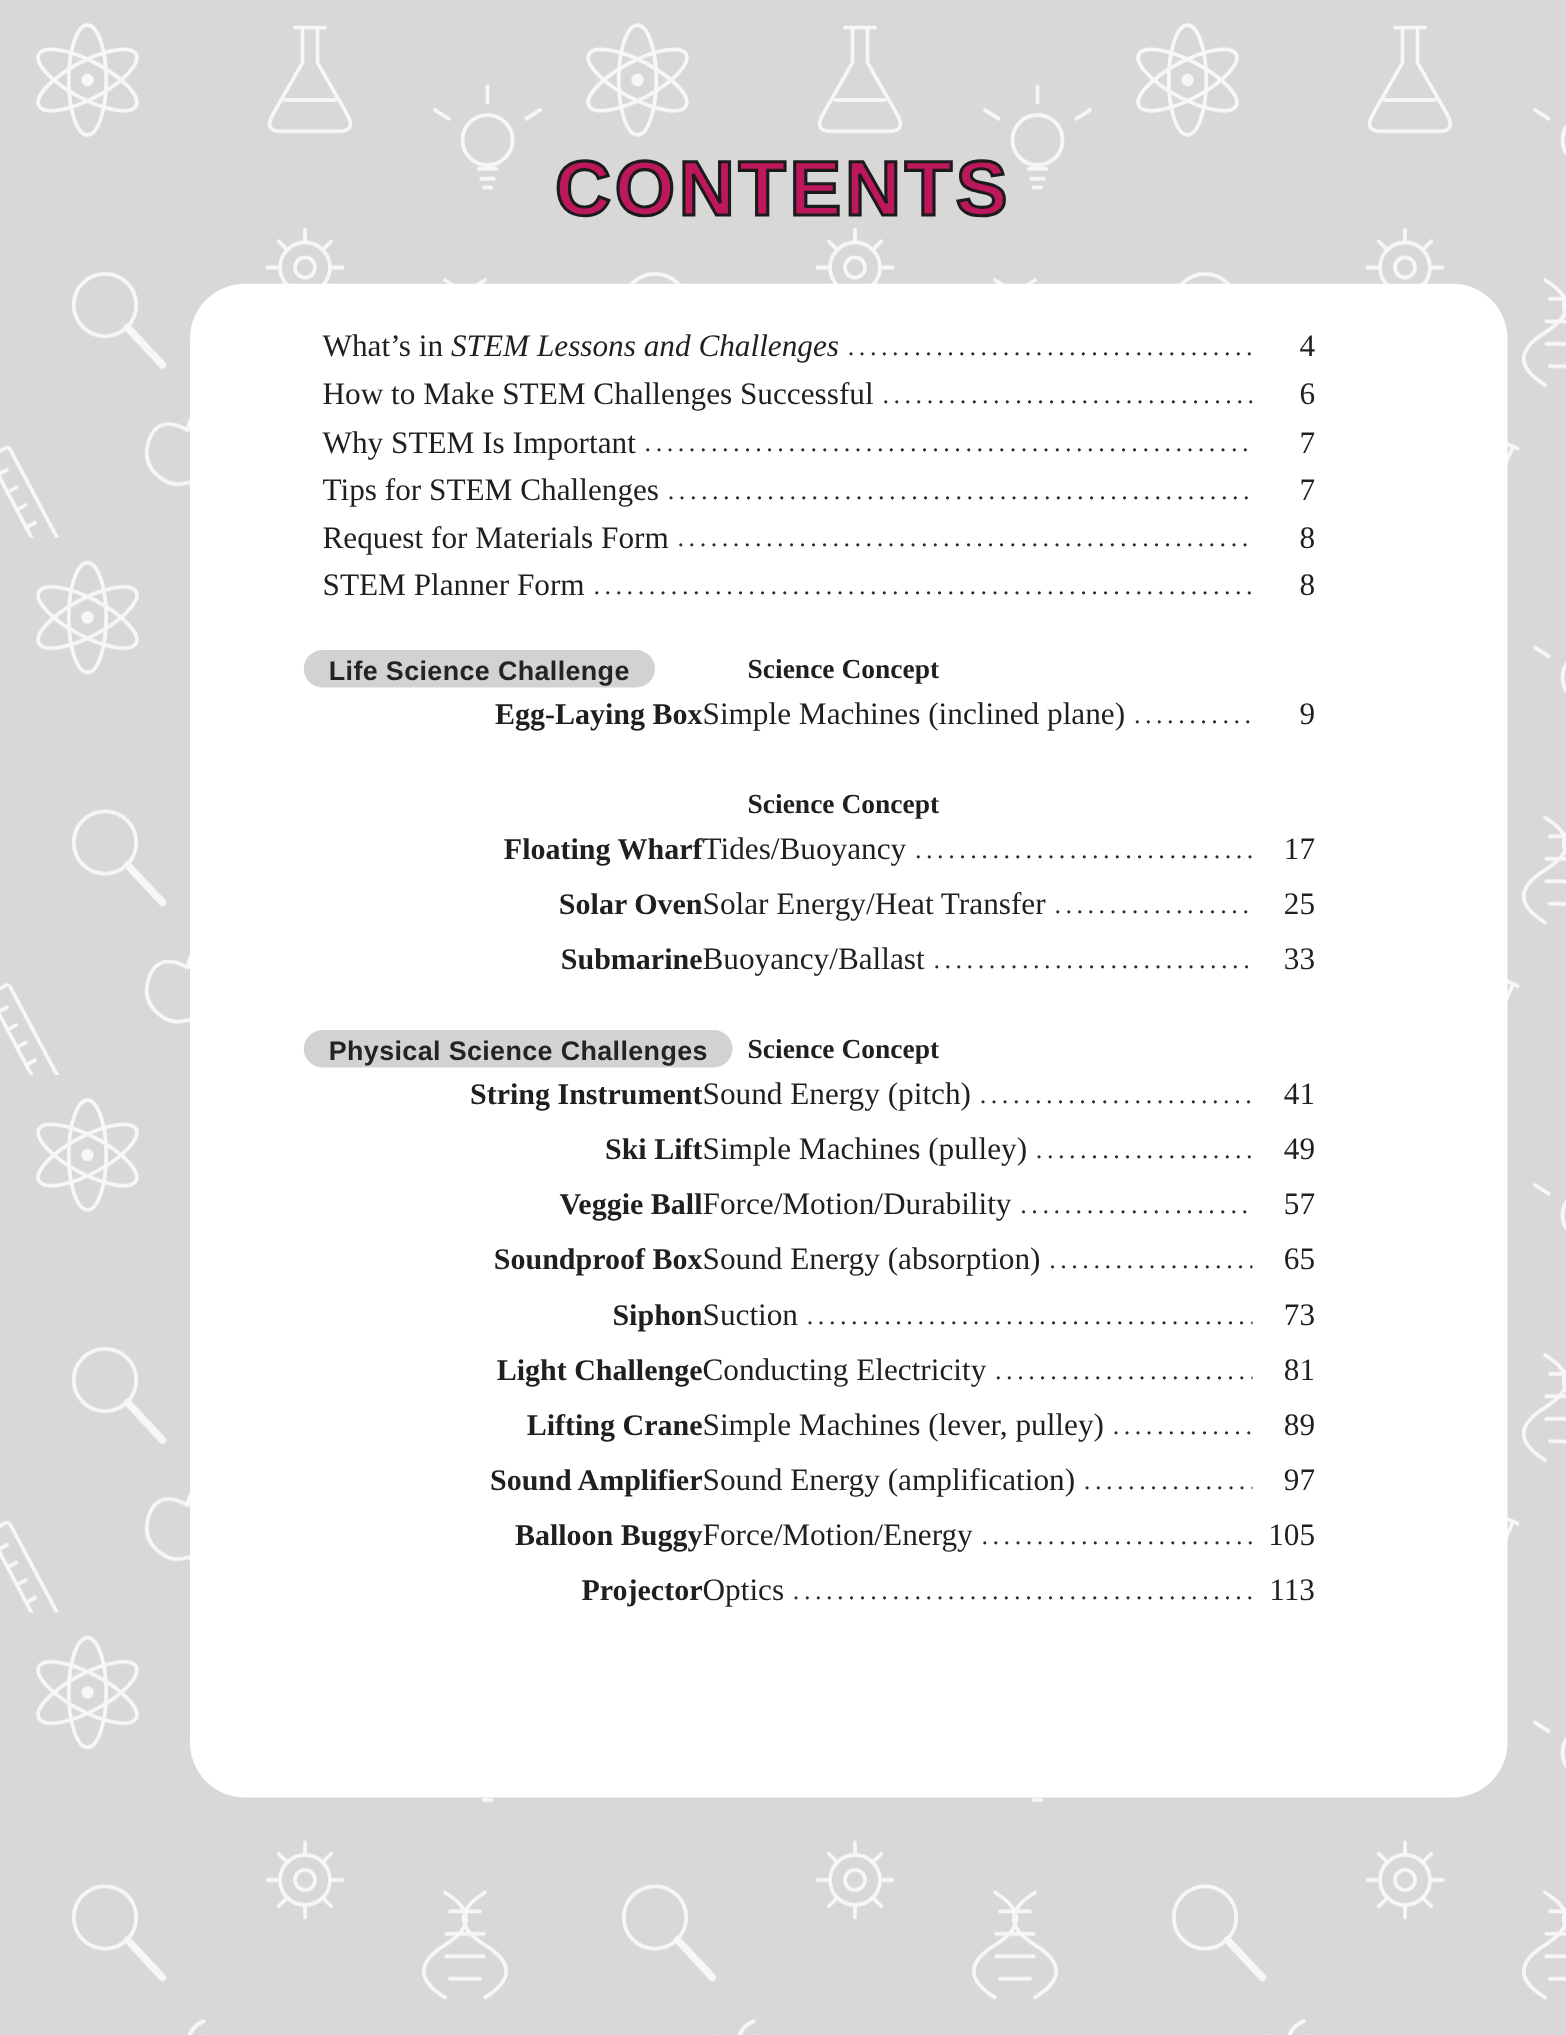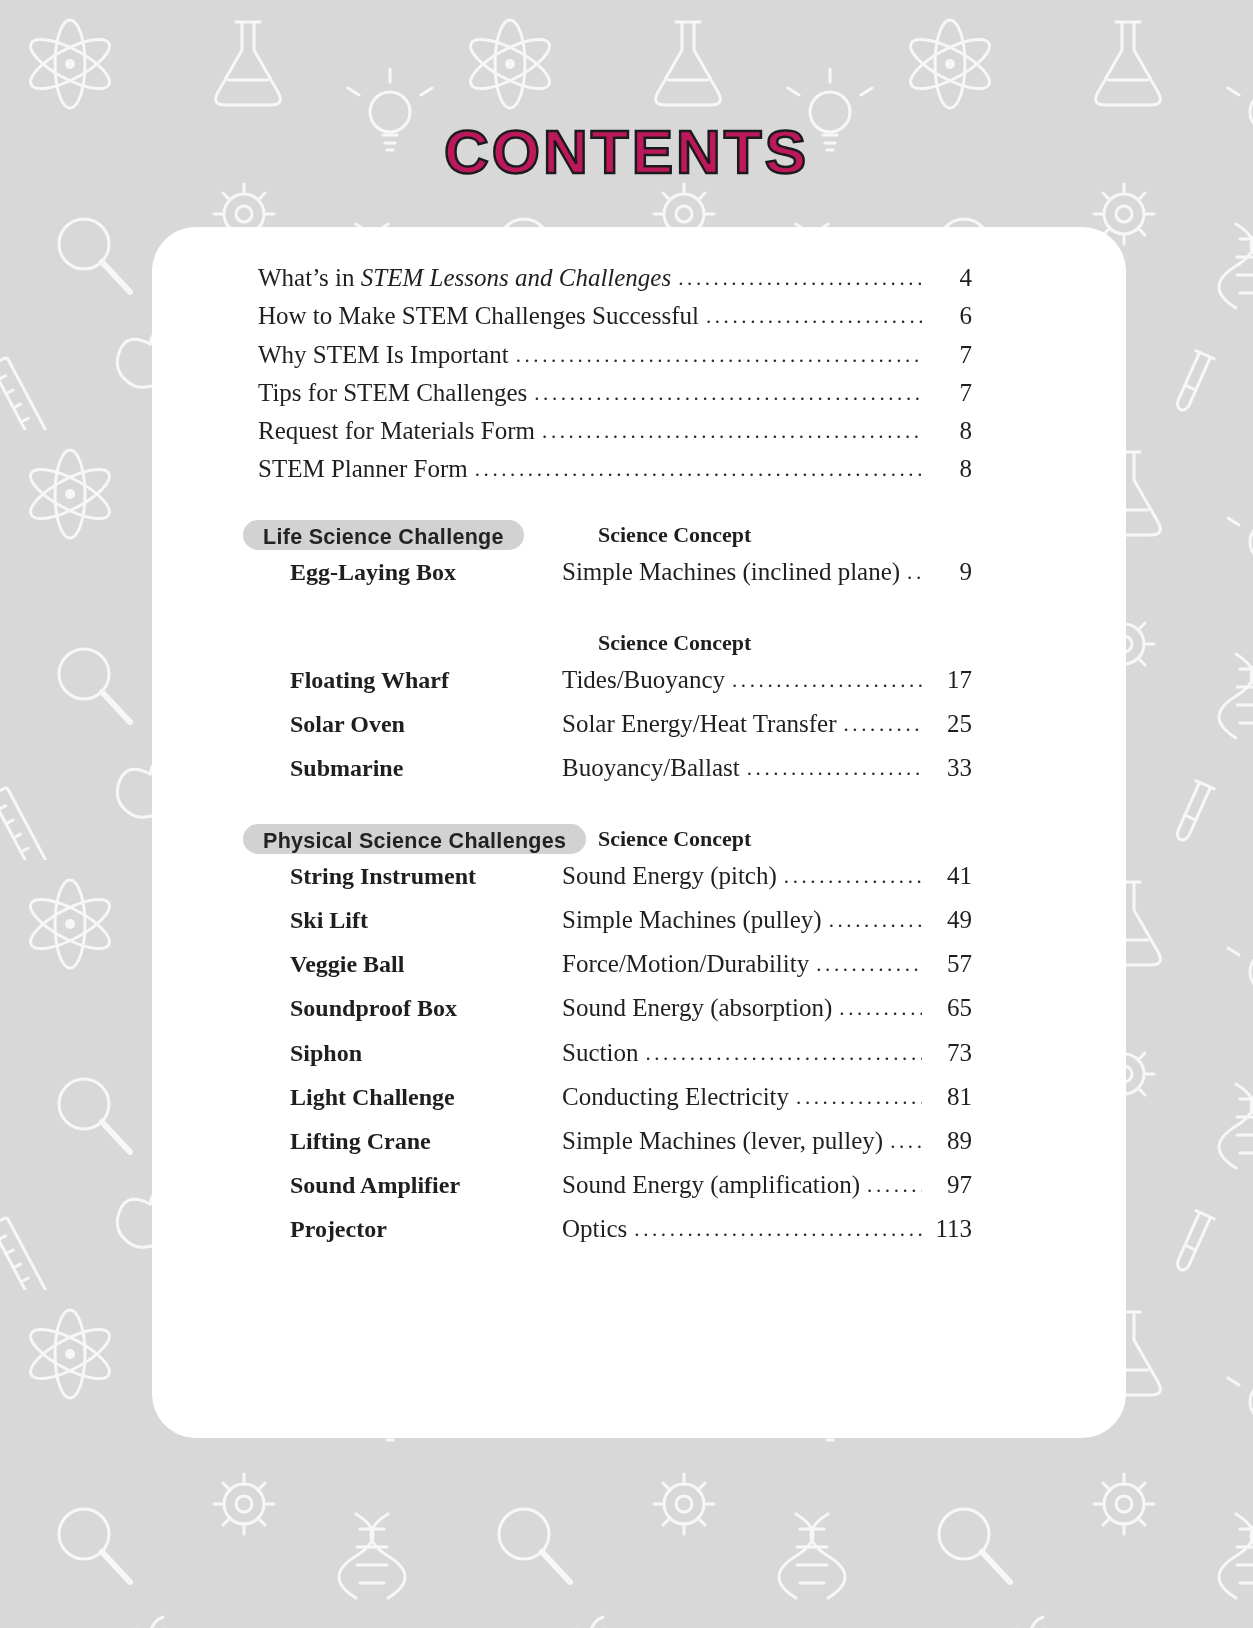--- a/index.html
+++ b/index.html
@@ -26,21 +26,21 @@
     font-family:"Liberation Sans", sans-serif;
     font-weight:bold;
     font-size:62px;
     letter-spacing:3px;
     color:#be185d;
     -webkit-text-stroke:2.5px #1b1b1b;
   }
   .card{
     position:absolute;
     left:152px;top:227px;
-    width:974px;height:1211px;
+    width:1054px;height:1211px;
     background:var(--card);
     border-radius:44px;
     padding:37px 154px 0 106px;
   }
   
   .fm-row{
     display:flex;align-items:baseline;
     height:38.3px;
     font-size:25px;
   }
@@ -77,21 +77,21 @@
     font-weight:bold;font-size:22px;margin-left:36px;
   }
   .ch-row{
     display:flex;align-items:baseline;
     height:44.1px;
     padding-left:32px;
     font-size:25px;
   }
   .ch-title{
     flex:none;width:272px;
-    font-weight:bold;font-size:24px;
+    font-weight:bold;font-size:24px;text-align:right;
   }
   .concept{flex:none;}
 </style>
 </head>
 <body>
 
 <svg class="bg-doodles" width="1253" height="1628" viewBox="0 0 1253 1628" xmlns="http://www.w3.org/2000/svg" aria-hidden="true">
   <defs>
     <pattern id="doodleTile" width="440" height="430" patternUnits="userSpaceOnUse">
       <g stroke="#ffffff" stroke-width="3" fill="none" stroke-linecap="round" stroke-linejoin="round" opacity="0.8">
@@ -269,20 +269,26 @@
           <span class="dots"></span>
           <span class="pg">89</span>
         </div>
         <div class="ch-row">
           <span class="ch-title">Sound Amplifier</span>
           <span class="concept">Sound Energy (amplification)</span>
           <span class="dots"></span>
           <span class="pg">97</span>
         </div>
         <div class="ch-row">
+          <span class="ch-title">Balloon Buggy</span>
+          <span class="concept">Force/Motion/Energy</span>
+          <span class="dots"></span>
+          <span class="pg">105</span>
+        </div>
+        <div class="ch-row">
           <span class="ch-title">Projector</span>
           <span class="concept">Optics</span>
           <span class="dots"></span>
           <span class="pg">113</span>
         </div>
       </div>
     </div>
 </div>
 
 </body></html>

